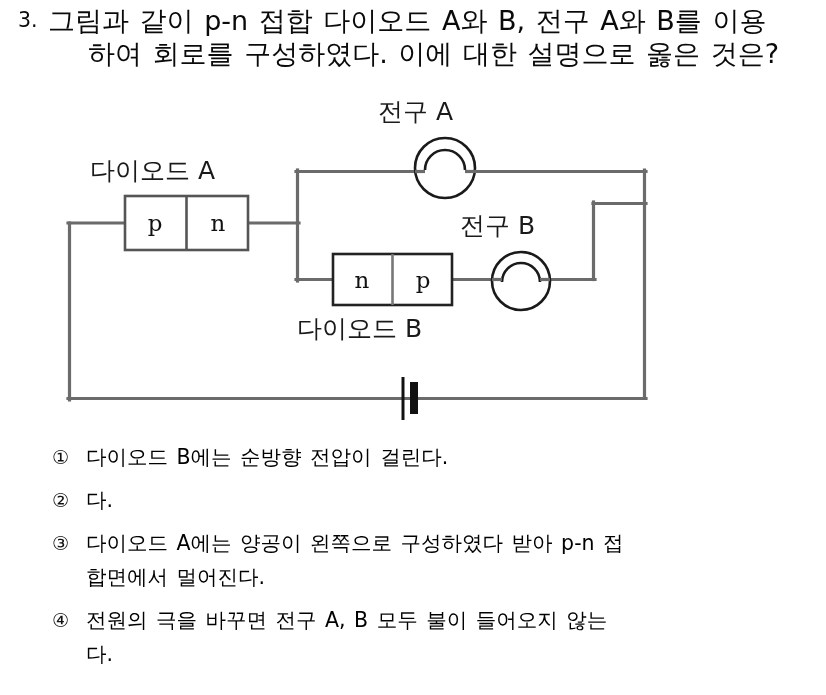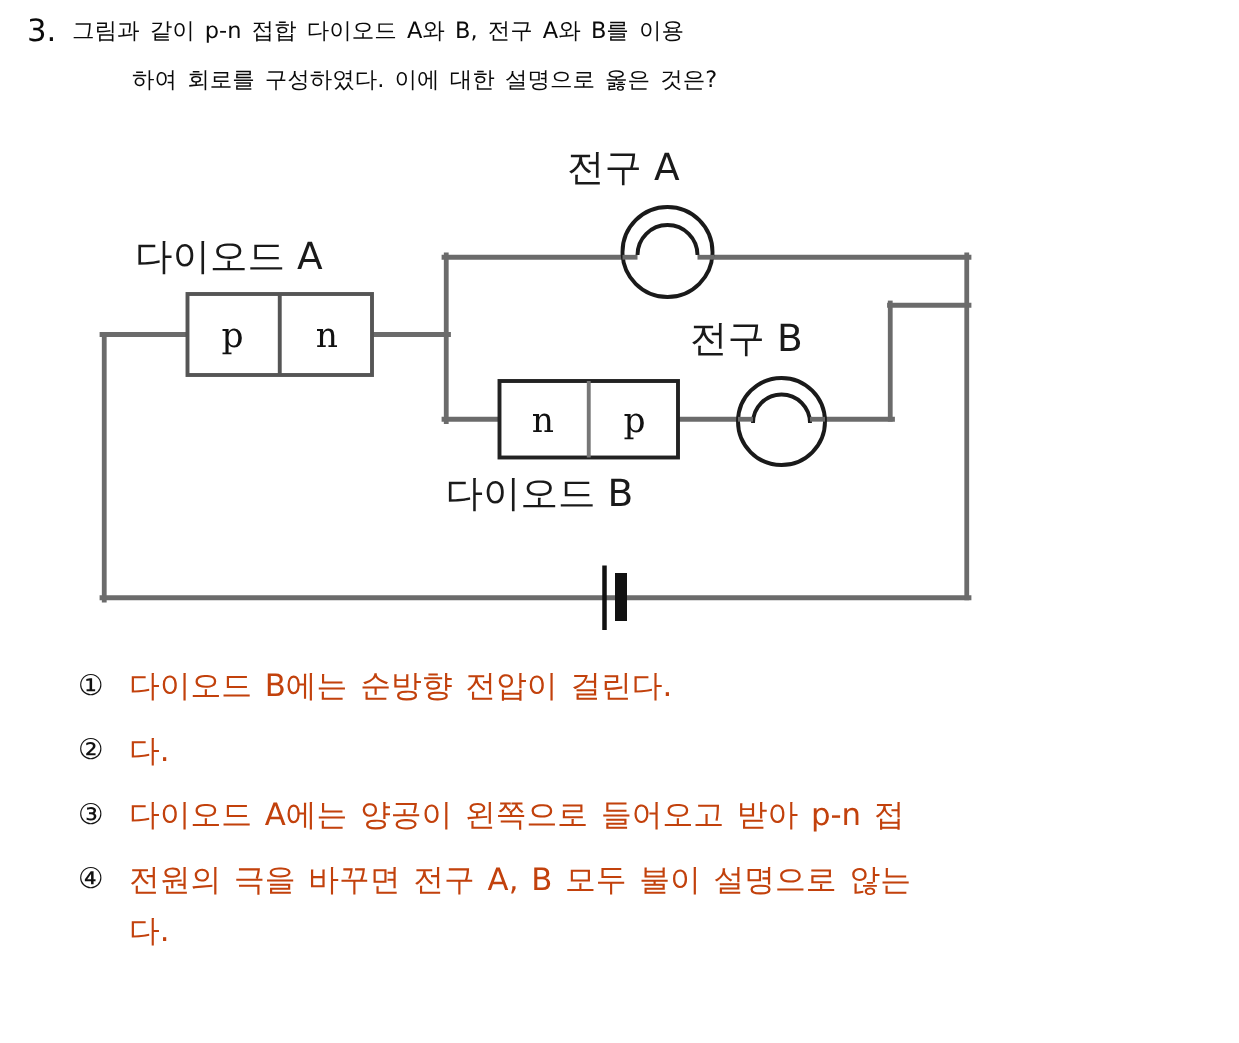--- a/index.html
+++ b/index.html
@@ -31,21 +31,21 @@
   }
   .q-number {
     width: 30px;
     flex: 0 0 30px;
     font-size: 20.5px;
     line-height: 33px;
     letter-spacing: 0px;
   }
   .q-text {
     flex: 1 1 auto;
-    font-size: 15px;
+    font-size: 27px;
     line-height: 33px;
     word-spacing: 2px;
   }
   .q-text .line2 {
     display: block;
     margin-left: 40px;
   }
 
   
   .figure {
@@ -87,21 +87,21 @@
     font-size: 19px;
     line-height: 34px;
     text-align: left;
     color: #111;
   }
   .choice-body {
     flex: 1 1 auto;
     font-size: 20.5px;
     line-height: 34px;
     word-spacing: 2px;
-    color: #c2410c;
+    color: #000000;
   }
   .choice-body .cont {
     display: block;
   }
 </style>
 </head>
 <body>
 
 <div class="question-block">
   <div class="q-row">
@@ -193,25 +193,26 @@
   <div class="choice">
     <div class="choice-marker">②</div>
     <div class="choice-body">
       <span class="cont">다.</span>
     </div>
   </div>
 
   <div class="choice">
     <div class="choice-marker">③</div>
     <div class="choice-body">
-      <span>다이오드 A에는 양공이 왼쪽으로 들어오고 받아 p-n 접</span>
+      <span>다이오드 A에는 양공이 왼쪽으로 구성하였다 받아 p-n 접</span>
+      <span class="cont">합면에서 멀어진다.</span>
     </div>
   </div>
 
   <div class="choice">
     <div class="choice-marker">④</div>
     <div class="choice-body">
-      <span>전원의 극을 바꾸면 전구 A, B 모두 불이 설명으로 않는</span>
+      <span>전원의 극을 바꾸면 전구 A, B 모두 불이 들어오지 않는</span>
       <span class="cont">다.</span>
     </div>
   </div>
 
 </div>
 
 </body></html>

